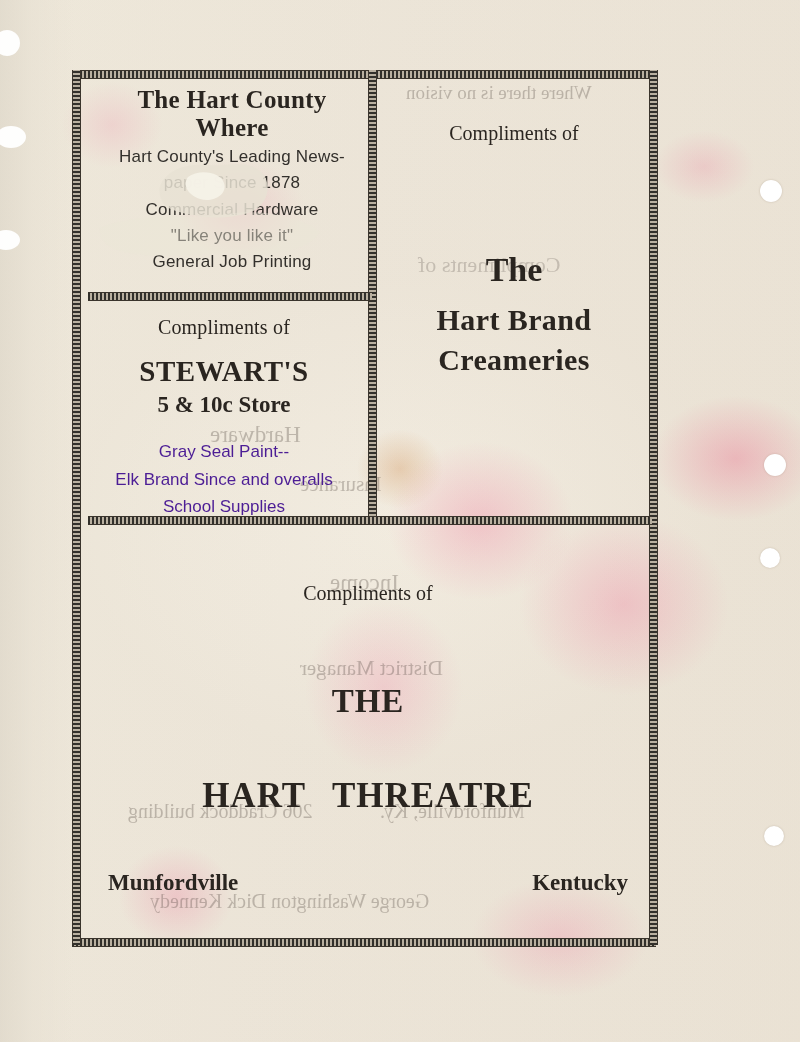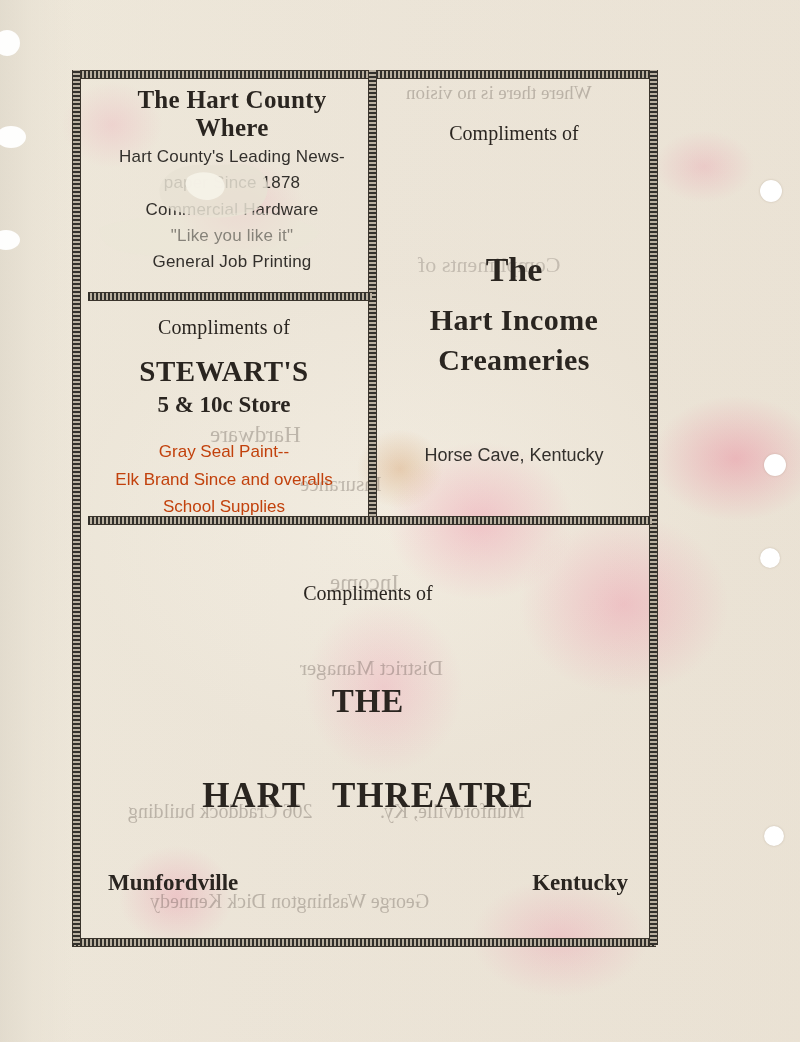--- a/index.html
+++ b/index.html
@@ -126,21 +126,21 @@
     font-family: "Liberation Serif", serif;
     font-weight: bold;
     font-size: 23px;
     margin-top: 4px;
   }
   #ad-stewart .items {
     font-family: "Liberation Sans", sans-serif;
     font-size: 17px;
     line-height: 1.62;
     margin-top: 18px;
-    color: #c2410c;
+    color: #4c1d95;
   }
 
   
   #ad-creamery { left: 376px; top: 76px; width: 276px; height: 442px; padding-top: 46px; }
   #ad-creamery .compliments {
     font-family: "Liberation Serif", serif;
     font-size: 20px;
   }
   #ad-creamery .name1 {
     font-family: "Liberation Serif", serif;
@@ -274,23 +274,22 @@
   <div class="name">STEWART'S</div>
   <div class="sub">5 &amp; 10c Store</div>
   <div class="items" style="margin-top:20px;">Gray Seal Paint--</div>
   <div class="items" style="margin-top:0;">Elk Brand Since and overalls</div>
   <div class="items" style="margin-top:0;">School Supplies</div>
 </div>
 
 <div class="cell" id="ad-creamery">
   <div class="compliments">Compliments of</div>
   <div class="name1">The</div>
-  <div class="name2">Hart Income</div>
+  <div class="name2">Hart Brand</div>
   <div class="name3">Creameries</div>
-  <div class="location">Horse Cave, Kentucky</div>
 </div>
 
 <div class="cell" id="ad-theatre">
   <div class="compliments">Compliments of</div>
   <div class="the">THE</div>
   <div class="name">
     <span>HART</span><span class="gap"></span><span>THREATRE</span>
   </div>
   <div class="footer">
     <span>Munfordville</span>

